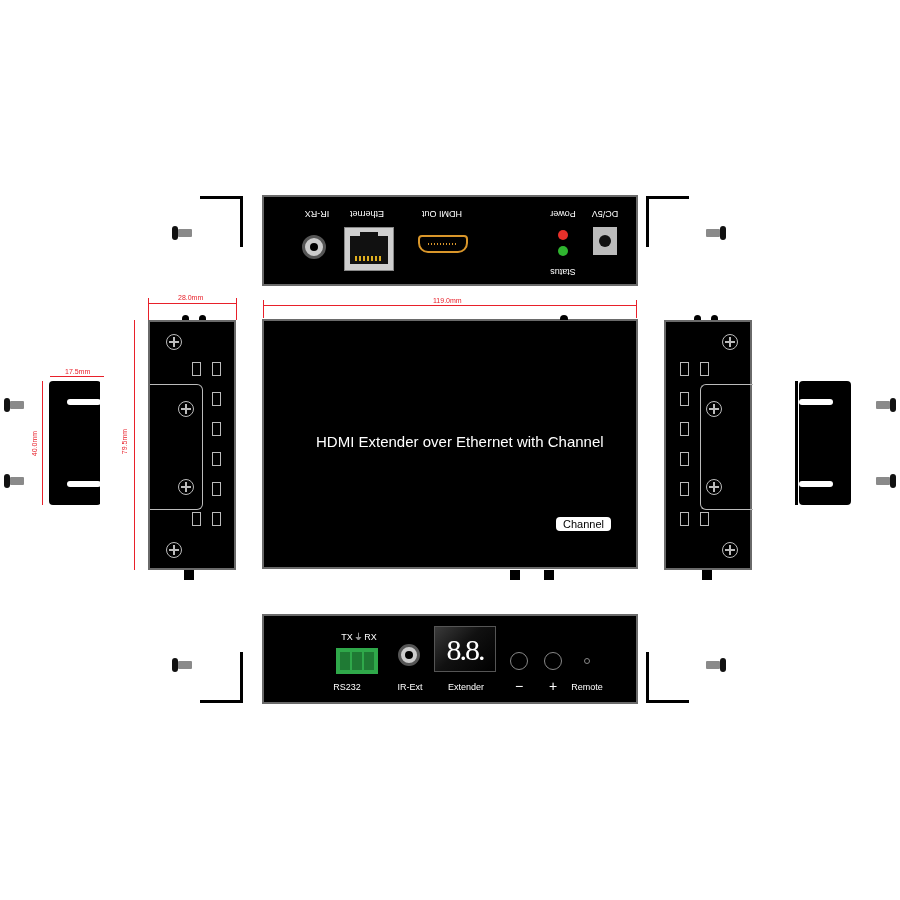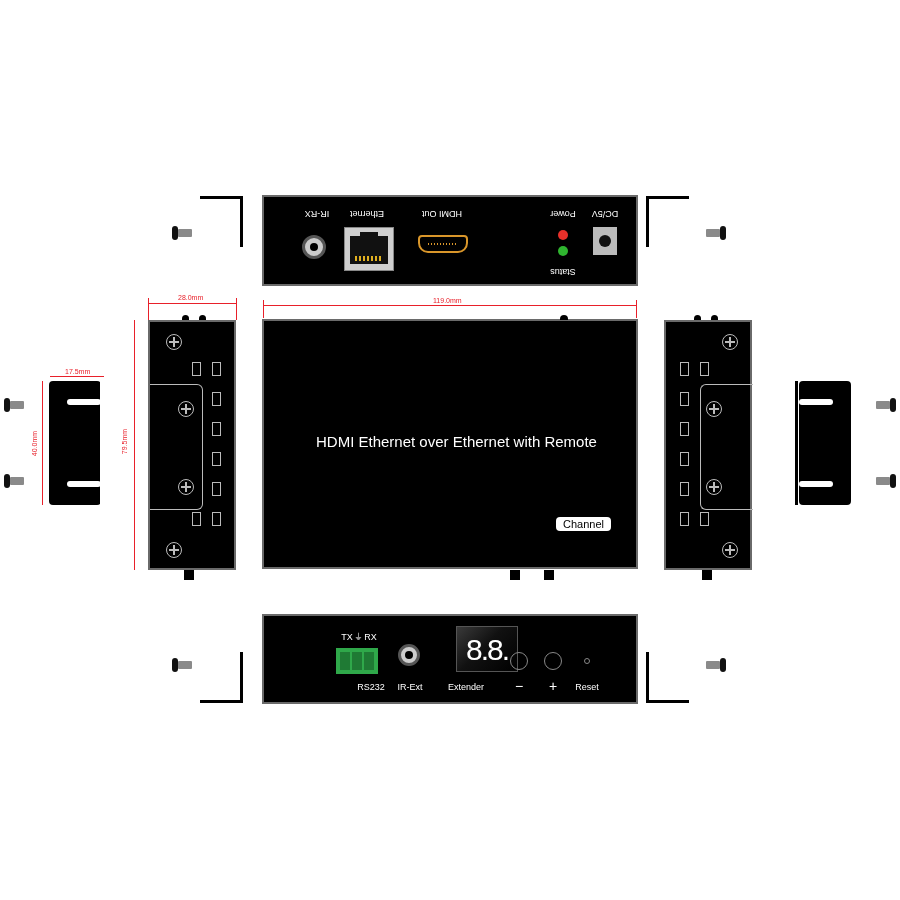--- a/index.html
+++ b/index.html
@@ -12,21 +12,21 @@
   .dimline { position:absolute; background:#e8202a; }
   .screw { position:absolute; width:22px; height:14px; }
   .screw .head { position:absolute; top:0; width:6px; height:14px; background:#111; border-radius:3px; }
   .screw .shaft { position:absolute; top:3px; width:14px; height:8px; background:#8a8a8a; border-radius:1px; }
   .bracketL { position:absolute; border:3px solid #000; }
   .vent { position:absolute; width:9px; height:14px; border:1px solid #bbb; box-sizing:border-box; }
   .phil { position:absolute; width:16px; height:16px; border:1px solid #bbb; border-radius:50%; box-sizing:border-box; }
   .phil::before { content:""; position:absolute; left:6px; top:2px; width:2px; height:10px; background:#bbb; }
   .phil::after { content:""; position:absolute; left:2px; top:6px; width:10px; height:2px; background:#bbb; }
   .foot { position:absolute; width:10px; height:10px; background:#000; }
-  .seg { font-family:Liberation Sans, sans-serif;margin-left:22px; }
+  .seg { font-family:Liberation Serif, serif; }
 </style>
 </head>
 <body>
 
 <div class="panel" style="left:262px;top:195px;width:376px;height:91px;">
   <span class="lbl lbl-flip" style="left:33px;top:12px;width:40px;">IR-RX</span>
   <div class="abs" style="left:38px;top:38px;width:24px;height:24px;border-radius:50%;background:#ccc;border:3px solid #555;box-sizing:border-box;">
       <div class="abs" style="left:5px;top:5px;width:8px;height:8px;border-radius:50%;background:#000;"></div>
     </div>
 
@@ -63,21 +63,21 @@
     <div class="shaft" style="left:0;"></div>
     <div class="head" style="left:14px;"></div>
   </div>
 
 <div class="dimline" style="left:263px;top:305px;width:374px;height:1px;"></div>
 <div class="dimline" style="left:263px;top:300px;width:1px;height:18px;"></div>
 <div class="dimline" style="left:636px;top:300px;width:1px;height:18px;"></div>
 <span class="dim" style="left:433px;top:297px;">119.0mm</span>
 
 <div class="panel" style="left:262px;top:319px;width:376px;height:250px;">
-  <span class="abs" style="left:52px;top:112px;color:#fff;font-size:15px;white-space:nowrap;">HDMI Ethernet over Ethernet with Remote</span>
+  <span class="abs" style="left:52px;top:112px;color:#fff;font-size:15px;white-space:nowrap;">HDMI Extender over Ethernet with Channel</span>
   <span class="abs" style="left:292px;top:196px;background:#fff;color:#000;font-size:11px;padding:1px 7px;border-radius:4px;">Channel</span>
 </div>
 <div class="abs" style="left:560px;top:315px;width:8px;height:5px;border-radius:4px 4px 0 0;background:#000;"></div>
 <div class="foot" style="left:510px;top:570px;"></div>
 <div class="foot" style="left:544px;top:570px;"></div>
 
 <div class="panel" style="left:148px;top:320px;width:88px;height:250px;">
   <div class="phil" style="left:16px;top:12px;"></div>
   <div class="phil" style="left:16px;top:220px;"></div>
   <div class="abs" style="left:0;top:62px;width:52px;height:124px;border:1px solid #bbb;border-left:none;border-radius:0 6px 6px 0;"></div>
@@ -156,40 +156,40 @@
     <div class="head" style="left:14px;"></div>
   </div>
 
 <div class="panel" style="left:262px;top:614px;width:376px;height:90px;">
   <span class="lbl" style="left:70px;top:16px;width:50px;">TX ⏚ RX</span>
   <div class="abs" style="left:72px;top:32px;width:42px;height:26px;background:#2fa84a;">
     <div class="abs" style="left:4px;top:4px;width:10px;height:18px;background:#1f7a34;"></div>
     <div class="abs" style="left:16px;top:4px;width:10px;height:18px;background:#1f7a34;"></div>
     <div class="abs" style="left:28px;top:4px;width:10px;height:18px;background:#1f7a34;"></div>
   </div>
-  <span class="lbl" style="left:84px;top:66px;width:46px;">RS232</span>
+  <span class="lbl" style="left:60px;top:66px;width:46px;">RS232</span>
 
   <div class="abs" style="left:134px;top:28px;width:22px;height:22px;border-radius:50%;background:#ccc;border:3px solid #555;box-sizing:border-box;">
       <div class="abs" style="left:4px;top:4px;width:8px;height:8px;border-radius:50%;background:#000;"></div>
     </div>
   <span class="lbl" style="left:126px;top:66px;width:40px;">IR-Ext</span>
 
   <div class="abs seg" style="left:170px;top:10px;width:62px;height:46px;background:linear-gradient(135deg,#3a3a3a 0%,#111 45%,#000 100%);border:1px solid #555;box-sizing:border-box;color:#fff;font-size:30px;line-height:46px;text-align:center;letter-spacing:-2px;">
     <span>8.8.</span>
   </div>
   <span class="lbl" style="left:176px;top:66px;width:52px;">Extender</span>
 
   <div class="abs" style="left:246px;top:36px;width:18px;height:18px;border:1px solid #888;border-radius:50%;box-sizing:border-box;"></div>
   <span class="lbl" style="left:245px;top:62px;width:20px;font-size:14px;">−</span>
 
   <div class="abs" style="left:280px;top:36px;width:18px;height:18px;border:1px solid #888;border-radius:50%;box-sizing:border-box;"></div>
   <span class="lbl" style="left:279px;top:62px;width:20px;font-size:14px;">+</span>
 
   <div class="abs" style="left:320px;top:42px;width:6px;height:6px;border:1px solid #888;border-radius:50%;box-sizing:border-box;"></div>
-  <span class="lbl" style="left:306px;top:66px;width:34px;">Reset</span>
+  <span class="lbl" style="left:306px;top:66px;width:34px;">Remote</span>
 </div>
 
 <div class="bracketL" style="left:200px;top:652px;width:40px;height:48px;border-left:none;border-top:none;"></div>
 <div class="bracketL" style="left:646px;top:652px;width:40px;height:48px;border-right:none;border-top:none;"></div>
 <div class="screw" style="left:172px;top:658px;">
     <div class="head" style="left:0;"></div>
     <div class="shaft" style="left:6px;"></div>
   </div>
 <div class="screw" style="left:706px;top:658px;">
     <div class="shaft" style="left:0;"></div>

